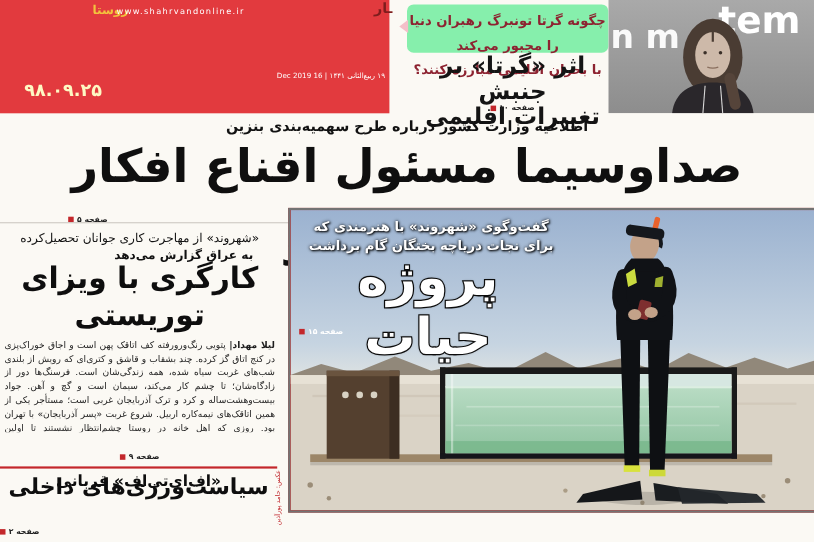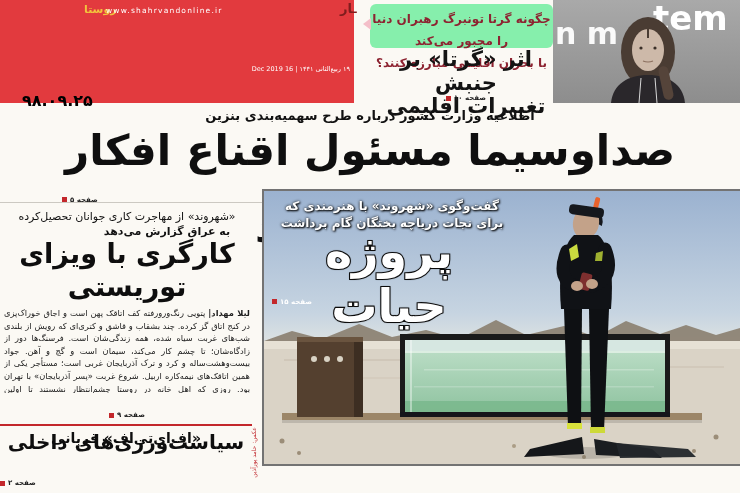--- a/index.html
+++ b/index.html
@@ -8,21 +8,21 @@
   .abs{position:absolute;}
   .rtl{direction:rtl;}
   .ctr{text-align:center;}
 
   
   #masthead{left:0;top:0;width:354px;height:103px;background:#e23a3e;}
   #weekday{left:84px;top:3px;color:#f2c43d;font-size:11px;font-weight:bold;}
   #website{left:106px;top:6px;color:#fff;font-size:7.5px;letter-spacing:1.2px;}
   #logo{left:18px;top:6px;width:322px;height:72px;color:#fff;font-size:52px;
         font-weight:bold;text-align:center;line-height:78px;}
-  #date-jalali{left:22px;top:91px;color:#000000;font-size:16px;font-weight:bold;letter-spacing:1px;text-align:right;}
+  #date-jalali{left:22px;top:72px;color:#fef9c3;font-size:16px;font-weight:bold;letter-spacing:1px;text-align:right;}
   #date-block{right:calc(100% - 350px);top:64px;color:#fff;font-size:6.5px;
               text-align:right;line-height:1.75;margin-left:46px;}
   #corner-frag{left:340px;top:1px;color:#7f1d1d;font-size:13px;font-weight:bold;}
 
   
   #greta-photo{left:553px;top:0;width:187px;height:103px;}
   #greta-bubble{left:370px;top:4px;width:183px;height:44px;background:#86efac;
                 border-radius:6px;color:#8d2331;font-size:12px;font-weight:bold;
                 line-height:1.85;text-align:center;padding-top:4px;box-sizing:border-box;}
   #greta-bubble .tail{position:absolute;left:-7px;top:14px;width:0;height:0;

